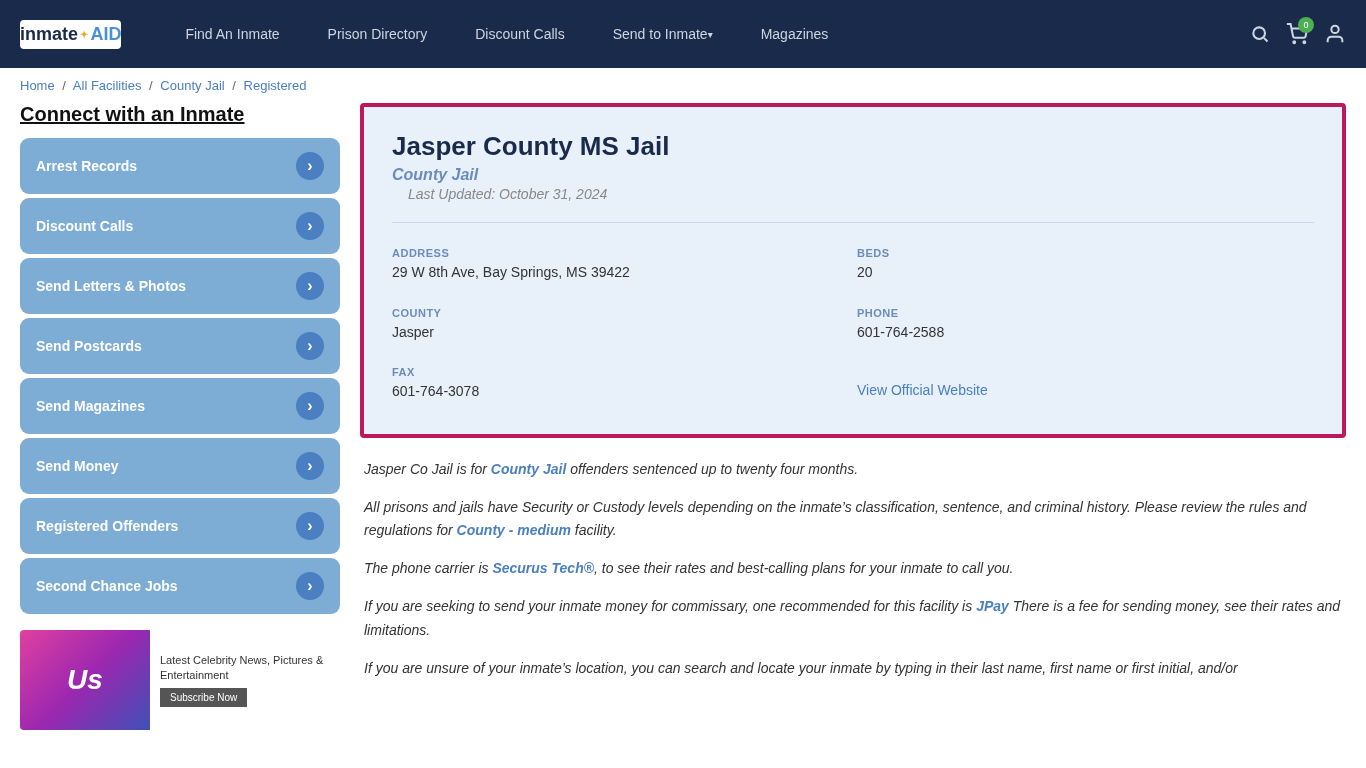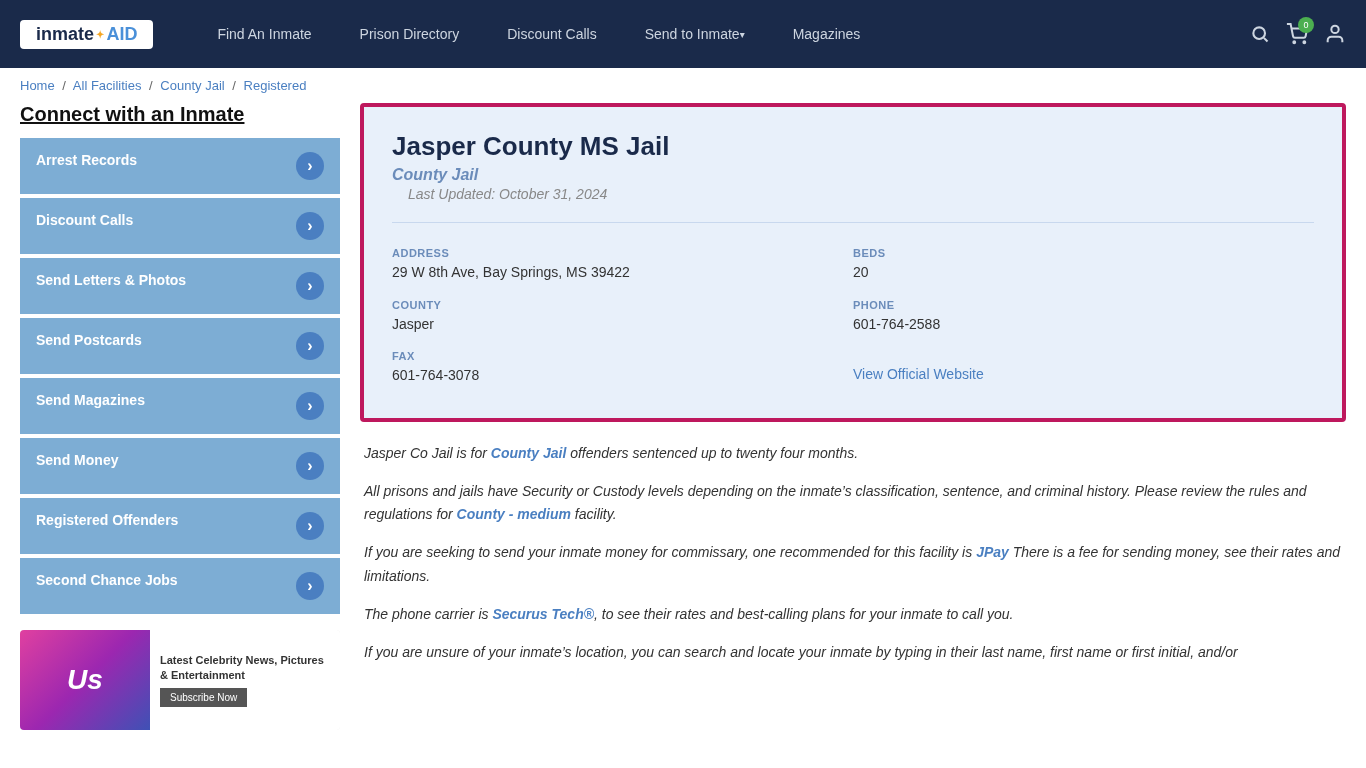--- a/index.html
+++ b/index.html
@@ -14,21 +14,21 @@
       height: 68px;
     }
     .nav-logo {
       display: flex;
       align-items: center;
       margin-right: 40px;
     }
     .logo-box {
       background: #fff;
       border-radius: 4px;
-      padding: 4px 16px;
+      padding: 4px 0;
       font-weight: 900;
       font-size: 18px;
       color: #1a2a4a;
       display: flex;
       align-items: center;
       gap: 2px;
     }
     .logo-box .inmate { color: #1a2a4a; }
     .logo-box .aid { color: #4a90d9; }
     .logo-star { color: #f5a623; font-size: 10px; }
@@ -108,32 +108,33 @@
     }
     .sidebar-title {
       font-size: 20px;
       font-weight: 900;
       text-decoration: underline;
       margin-bottom: 12px;
       color: #111;
     }
     .sidebar-btn {
       display: flex;
+      align-items: center;
       background: #7dadd4;
       color: #fff;
       font-size: 14px;
       font-weight: 600;
       border: none;
       cursor: pointer;
       width: 100%;
       margin-bottom: 4px;
       padding: 14px 16px;
       text-align: left;
       justify-content: space-between;
-      border-radius: 0;
+      border-radius: 9px;
     }
     .sidebar-btn .arrow {
       background: #4a7fc1;
       border-radius: 50%;
       width: 28px;
       height: 28px;
       display: flex;
       align-items: center;
       justify-content: center;
       font-size: 16px;
@@ -163,21 +164,21 @@
     .ad-text-side {
       flex: 1;
       background: #fff;
       padding: 10px;
       display: flex;
       flex-direction: column;
       justify-content: center;
     }
     .ad-text-side .ad-headline {
       font-size: 11px;
-      font-weight: 700;
+      font-weight: 400;
       color: #333;
       line-height: 1.3;
     }
     .ad-subscribe-btn {
       margin-top: 6px;
       background: #555;
       color: #fff;
       border: none;
       padding: 4px 10px;
       font-size: 10px;
@@ -213,21 +214,21 @@
     .facility-updated {
       font-size: 14px;
       color: #888;
       font-style: italic;
       margin-bottom: 20px;
       margin-left: 16px;
     }
     .facility-details {
       display: grid;
       grid-template-columns: 1fr 1fr;
-      gap: 0;
+      gap: 8px;
       border-top: 1px solid #c8d8ee;
       padding-top: 16px;
     }
     .detail-cell {
       padding: 8px 0;
     }
     .detail-label {
       font-size: 11px;
       font-weight: 700;
       color: #6b8cba;
@@ -395,21 +396,21 @@
     </div>
 
     <div class="description-area">
       <p class="desc-para">
         <span>Jasper Co Jail is for </span><a href="#" class="desc-link">County Jail</a><span> offenders sentenced up to twenty four months.</span>
       </p>
       <p class="desc-para">
         <span>All prisons and jails have Security or Custody levels depending on the inmate’s classification, sentence, and criminal history. Please review the rules and regulations for </span><a href="#" class="desc-link">County - medium</a><span> facility.</span>
       </p>
       <p class="desc-para">
-        <span>If you are seeking to send your inmate money for commissary, one recommended for this facility is </span><a href="#" class="desc-link">JPay</a><span> There is a fee for sending money, see their rates and limitations.</span>
+        <span>The phone carrier is </span><a href="#" class="desc-link">Securus Tech®</a><span>, to see their rates and best-calling plans for your inmate to call you.</span>
       </p>
       <p class="desc-para">
-        <span>The phone carrier is </span><a href="#" class="desc-link">Securus Tech®</a><span>, to see their rates and best-calling plans for your inmate to call you.</span>
+        <span>If you are seeking to send your inmate money for commissary, one recommended for this facility is </span><a href="#" class="desc-link">JPay</a><span> There is a fee for sending money, see their rates and limitations.</span>
       </p>
       <p class="desc-para">If you are unsure of your inmate’s location, you can search and locate your inmate by typing in their last name, first name or first initial, and/or</p>
     </div>
   </main>
 </div>
 
 </body></html>

